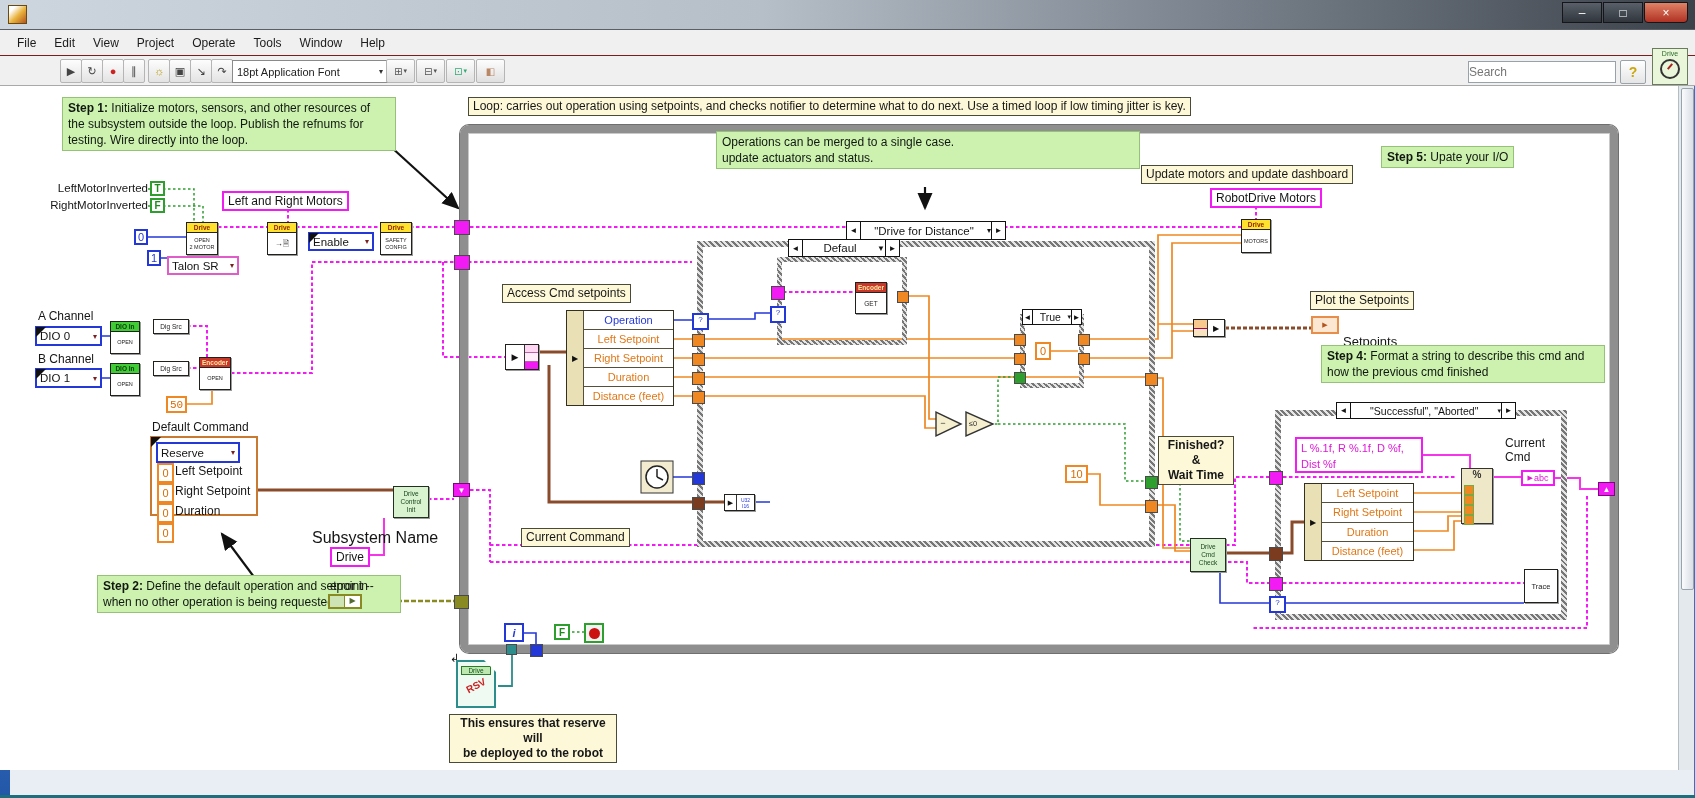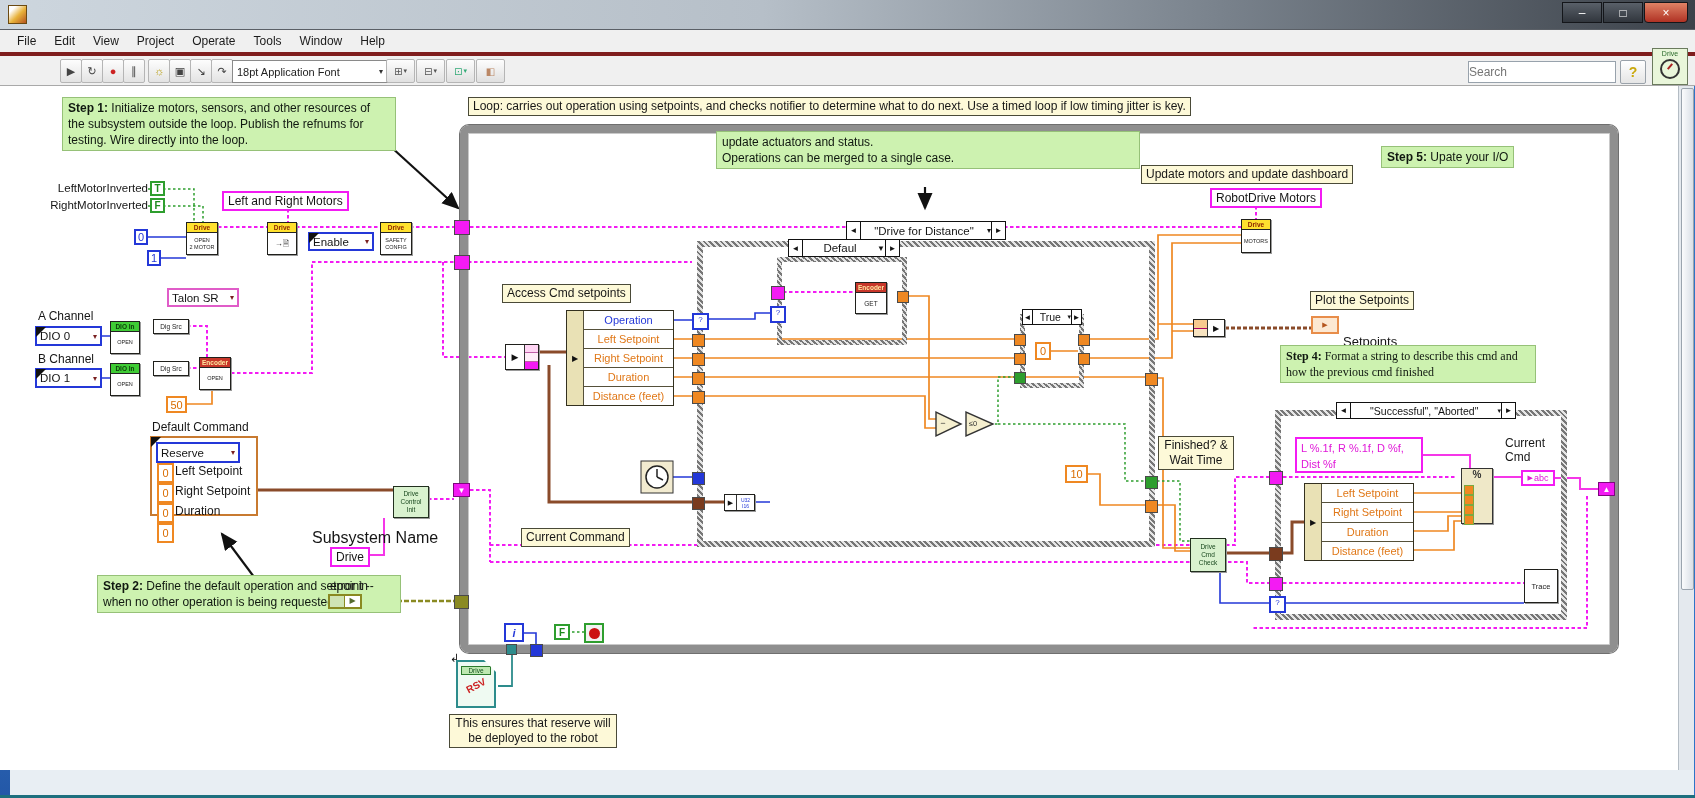--- a/index.html
+++ b/index.html
@@ -9,21 +9,21 @@
   
   .titlebar{left:0;top:0;width:1695px;height:30px;
     background:linear-gradient(90deg,#cdd6de 0%,#b6bfc8 45%,#79828c 72%,#3c424a 100%);
     border-bottom:1px solid #5a5f66;display:flex;align-items:center;padding:0 8px;}
   .apptitle{font-size:13px;color:#0d0d0d;margin-left:8px;}
   .appicon{width:17px;height:17px;background:linear-gradient(135deg,#fff 20%,#e8b23a 55%,#b5541f);border:1px solid #6b4a12;}
   .winbtn{width:40px;height:21px;display:flex;align-items:center;justify-content:center;
     color:#fff;font-size:12px;border:1px solid #14161a;
     background:linear-gradient(180deg,#596069,#31363d);}
   .winbtn.close{background:linear-gradient(180deg,#df8265,#b03224);width:44px;border-radius:0 0 4px 4px;}
-  .menubar{left:0;top:30px;width:1695px;height:26px;background:#f0f0f0;border-bottom:4px solid #7f1d1d;
+  .menubar{left:0;top:30px;width:1695px;height:26px;background:#f0f0f0;border-bottom:1px solid #7f1d1d;
     display:flex;align-items:center;padding-left:8px;}
   .menu-item{font-size:12px;color:#1b1b1b;padding:3px 9px;}
   .toolbar{left:0;top:56px;width:1695px;height:30px;background:#f0f0f0;border-bottom:1px solid #a9a9a9;}
   .tbtn{position:absolute;top:3px;width:20px;height:22px;border:1px solid #b5b5b5;border-radius:2px;
     background:linear-gradient(#fdfdfd,#e3e3e3);display:flex;align-items:center;justify-content:center;
     font-size:11px;color:#444;}
   .fontbox{position:absolute;left:232px;top:4px;width:146px;height:21px;background:#fff;border:1px solid #8a8a8a;
     font-size:11px;color:#222;display:flex;align-items:center;justify-content:space-between;padding:0 4px;}
   .dropbtn{position:absolute;top:3px;width:27px;height:22px;border:1px solid #b5b5b5;border-radius:2px;
     background:linear-gradient(#fdfdfd,#e0e0e0);display:flex;align-items:center;justify-content:center;
@@ -39,40 +39,40 @@
     display:flex;align-items:center;justify-content:center;}
   .viicon{position:absolute;left:1652px;top:1px;width:34px;height:34px;background:#e9f6da;border:1px solid #6b7b5e;
     font-size:7px;color:#2a6b2a;text-align:center;line-height:8px;padding-top:1px;}
   .dial{width:16px;height:16px;border:2px solid #333;border-radius:50%;margin:1px auto 0;position:relative;}
   .dial:after{content:"";position:absolute;left:7px;top:2px;width:2px;height:7px;background:#a22;transform:rotate(40deg);}
   
   .diagram{left:0;top:86px;width:1678px;height:684px;background:#ffffff;}
   .gcomment{background:#cdf2b0;border:1px solid #96c178;color:#101810;font-size:12px;line-height:16px;padding:2px 5px;}
   .gcomment b{font-weight:bold;}
   .yl{background:#fdf9d8;border:1px solid #4a4a38;color:#171717;font-size:12px;line-height:15px;padding:1px 4px;white-space:nowrap;}
-  .yl.center{text-align:center;white-space:normal;}
+  .yl.center{text-align:center;white-space:normal;font-weight:bold;}
   .mlabel{background:#fff;border:2px solid #f31bf3;color:#151515;font-size:12px;padding:0 4px;line-height:16px;white-space:nowrap;}
   .plain{color:#161616;font-size:11.5px;white-space:nowrap;}
   .loop{border:8px solid #8f8f8f;border-radius:9px;background:transparent;box-shadow:inset 0 0 0 1px #c9c9c9,0 0 0 1px #6f6f6f;}
   .case{border:6px solid #9a9a9a;border-image:repeating-linear-gradient(45deg,#777 0 2px,#e6e6e6 2px 4px) 6;background:transparent;}
   .selector{background:#fff;border:1px solid #111;display:flex;align-items:center;font-size:11.5px;color:#141414;}
   .selector .cap{width:13px;align-self:stretch;display:flex;align-items:center;justify-content:center;font-size:8px;border-left:1px solid #111;border-right:1px solid #111;}
   .selector .cap:first-child{border-left:none;}
   .selector .cap:last-child{border-right:none;}
   .selector .sel-text{flex:1;text-align:center;padding:0 2px;white-space:nowrap;}
   .vinode{background:#fff;border:1px solid #20201c;box-shadow:1px 1px 0 #9a9a9a;display:flex;flex-direction:column;overflow:hidden;}
   .vinode .hdr{background:#ffe12e;color:#8a1f00;font-weight:bold;font-size:6.5px;line-height:9px;text-align:center;border-bottom:1px solid #222;}
   .vinode .hdr.red{background:#c8372a;color:#ffe9a0;}
   .vinode .hdr.green{background:#3fcc35;color:#0b3b08;}
   .vinode .bd{flex:1;font-size:5.5px;line-height:7px;text-align:center;color:#222;display:flex;flex-direction:column;justify-content:center;}
   .greennode{background:#d9f2cf;border:1px solid #22301f;font-size:6.5px;line-height:8px;text-align:center;color:#17471d;
     display:flex;flex-direction:column;justify-content:center;box-shadow:1px 1px 0 #9a9a9a;}
   .ring{background:#fff;border:2px solid #2438d8;display:flex;align-items:center;font-size:11.5px;color:#141414;padding:0 3px;gap:3px;}
   .ring .dd{font-size:8px;color:#7a2020;margin-left:auto;}
-  .ring.pink{border-color:#e05cc8;margin-top:32px;}
+  .ring.pink{border-color:#e05cc8;}
   .fold:before{content:"";position:absolute;left:-1px;top:-1px;border:5px solid transparent;border-left-color:#111;border-top-color:#111;}
   .iconst{background:#fff;border:2px solid #2438d8;color:#2438d8;font-size:11px;display:flex;align-items:center;justify-content:center;}
   .oconst{background:#fff;border:2px solid #ef8822;color:#d96c00;font-size:11px;display:flex;align-items:center;justify-content:center;}
   .bconst{background:#fff;border:2px solid #2e9e2e;color:#1e8a1e;font-weight:bold;font-size:10px;display:flex;align-items:center;justify-content:center;}
   .clusterbox{border:2px solid #c87a30;background:#fff;}
   .ub{border:1.5px solid #33301f;background:#fff;display:flex;}
   .ub .strip{width:16px;background:#e9e1b5;border-right:1px solid #55503a;display:flex;align-items:center;justify-content:center;font-size:8px;color:#111;}
   .ub .rows{flex:1;display:flex;flex-direction:column;}
   .ub .rows div{flex:1;border-bottom:1px solid #55503a;font-size:11px;display:flex;align-items:center;justify-content:center;color:#e07818;white-space:nowrap;}
   .ub .rows div:last-child{border-bottom:none;}
@@ -211,22 +211,22 @@
   <div class="trilabel" style="left:936px;top:418px;width:14px;">−</div>
   <div class="trilabel" style="left:963px;top:419px;width:20px;font-size:7.5px;">≤0</div>
 
   <div class="abs loop" style="left:460px;top:125px;width:1158px;height:528px;"></div>
 
   <div class="abs gcomment" style="left:62px;top:97px;width:334px;">
     <b>Step 1:</b><span> Initialize motors, sensors, and other resources of the subsystem outside the loop. Publish the refnums for testing. Wire directly into the loop.</span>
   </div>
   <div class="abs yl" style="left:468px;top:97px;">Loop: carries out operation using setpoints, and checks notifier to determine what to do next. Use a timed loop if low timing jitter is key.</div>
   <div class="abs gcomment" style="left:716px;top:131px;width:424px;">
+    <div>Operations can be merged to a single case.</div>
     <div>update actuators and status.</div>
-    <div>Operations can be merged to a single case.</div>
   </div>
   <div class="abs gcomment" style="left:1381px;top:146px;white-space:nowrap;">
     <b>Step 5:</b><span> Upate your I/O</span>
   </div>
   <div class="abs yl" style="left:1141px;top:165px;">Update motors and update dashboard</div>
   <div class="abs mlabel" style="left:1210px;top:188px;">RobotDrive Motors</div>
 
   <div class="abs plain" style="left:30px;top:182px;width:118px;text-align:right;">LeftMotorInverted</div>
   <div class="abs plain" style="left:24px;top:199px;width:124px;text-align:right;">RightMotorInverted</div>
   <div class="abs bconst" style="left:150px;top:181px;width:15px;height:15px;">T</div>
@@ -282,21 +282,21 @@
     <div class="hdr green">DIO In</div>
     <div class="bd">OPEN</div>
   </div>
   <div class="abs vinode" style="left:153px;top:361px;width:36px;height:15px;align-items:center;justify-content:center;">
     <div style="font-size:6.5px;color:#222;">Dig Src</div>
   </div>
   <div class="abs vinode" style="left:199px;top:357px;width:32px;height:33px;">
     <div class="hdr red">Encoder</div>
     <div class="bd">OPEN</div>
   </div>
-  <div class="abs oconst" style="left:166px;top:396px;width:21px;height:17px;">50</div>
+  <div class="abs oconst" style="left:166px;top:396px;width:21px;height:17px;font-family:Liberation Mono, monospace;">50</div>
 
   <div class="abs plain" style="left:152px;top:420px;font-size:12px;">Default Command</div>
   <div class="abs clusterbox fold" style="left:150px;top:436px;width:108px;height:80px;">
     <div class="ring" style="position:absolute;left:4px;top:4px;width:74px;height:17px;">
       <span>Reserve</span>
         <span class="dd">▾</span>
     </div>
     <div class="oconst" style="position:absolute;left:5px;top:25px;width:13px;height:16px;">0</div>
     <div class="plain" style="position:absolute;left:23px;top:26px;font-size:12px;">Left Setpoint</div>
     <div class="oconst" style="position:absolute;left:5px;top:45px;width:13px;height:16px;">0</div>
@@ -426,21 +426,21 @@
       <div style="flex:1;background:#f7e3c0;"></div>
     </div>
     <div style="flex:1;display:flex;align-items:center;justify-content:center;font-size:8px;color:#111;">▶</div>
   </div>
   <div class="abs yl" style="left:1310px;top:291px;">Plot the Setpoints</div>
   <div class="abs" style="left:1311px;top:316px;width:28px;height:18px;border:2px solid #e88d4a;background:#fce8d2;display:flex;align-items:center;justify-content:center;font-size:7px;color:#b4551e;">
     <span>▶</span>
   </div>
   <div class="abs plain" style="left:1343px;top:334px;font-size:13px;">Setpoints</div>
 
-  <div class="abs gcomment" style="left:1280px;top:345px;width:256px;font-family:Liberation Serif, serif;">
+  <div class="abs gcomment" style="left:1321px;top:345px;width:284px;">
     <b>Step 4:</b><span> Format a string to describe this cmd and how the previous cmd finished</span>
   </div>
   <div class="abs case" style="left:1275px;top:410px;width:292px;height:210px;"></div>
   <div class="abs selector" style="left:1336px;top:402px;width:180px;height:17px;font-size:10.5px;">
     <div class="cap">◄</div>
     <div class="sel-text">"Successful", "Aborted"</div>
     <div style="font-size:7px;">▾</div>
     <div class="cap">►</div>
   </div>
   <div class="tun" style="left:1269px;top:471px;width:12px;height:12px;background:#f31bf3;"></div>

